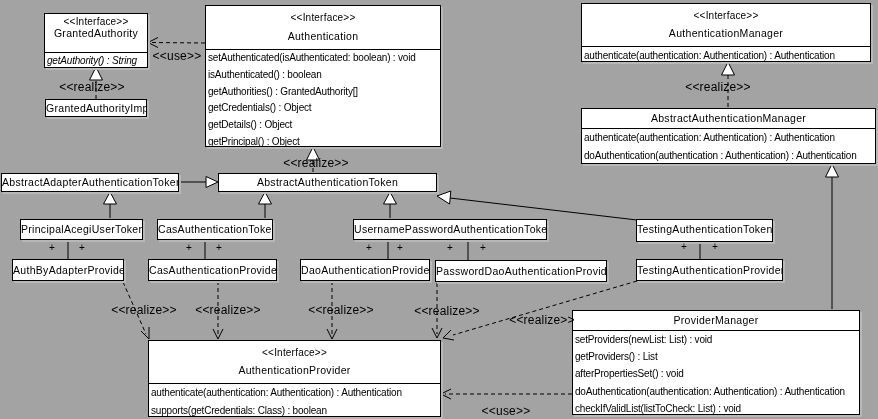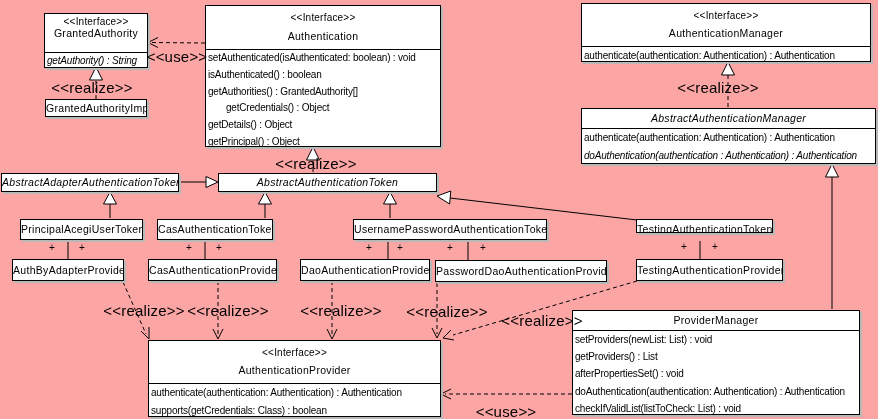--- a/index.html
+++ b/index.html
@@ -1,37 +1,37 @@
 <!DOCTYPE html>
 <html><head>
 <meta charset="utf-8">
 <style>
   html,body{margin:0;padding:0;background:#f0f0f0;}
   #canvas{
     position:relative;width:878px;height:419px;overflow:hidden;
-    background:#fca5a5;
+    background:#a3a3a3;
     font-family:"Liberation Sans","DejaVu Sans",sans-serif;
     font-size:10px;color:#000;
   }
   #edges{position:absolute;left:0;top:0;z-index:1;}
   .cls{
     position:absolute;box-sizing:border-box;z-index:2;
     background:#fff;border:1px solid #000;
     box-shadow:2px 2px 0 #b8b8b8;
   }
   .hd{border-bottom:1px solid #000;text-align:center;overflow:hidden;}
   .single{text-align:center;overflow:hidden;white-space:nowrap;}
   .stereo{display:block;letter-spacing:.2px;}
   .nm{display:block;font-size:10.5px;letter-spacing:.3px;white-space:nowrap;}
-  .it{font-style:italic;}
+  .it{}
   .m{white-space:nowrap;overflow:hidden;padding:0 2px;letter-spacing:-0.2px;}
   .m.spill{overflow:visible;}
   .elabel{
     position:absolute;z-index:3;transform:translate(-50%,-50%);
-    white-space:nowrap;font-size:15px;letter-spacing:.2px;
+    white-space:nowrap;font-size:12px;letter-spacing:.2px;
   }
   .plus{
     position:absolute;z-index:3;transform:translate(-50%,-50%);
     font-size:10px;
   }
 </style>
 </head>
 <body>
 
 <div id="canvas">
@@ -143,21 +143,21 @@
 
   <div class="cls" style="left:205px;top:5px;width:236px;height:142px;">
     <div class="hd" style="height:40px;padding-top:3px;">
       <span class="stereo" style="line-height:18px;">&lt;&lt;Interface&gt;&gt;</span>
       <span class="nm" style="line-height:18px;">Authentication</span>
     </div>
     <div>
       <div class="m" style="line-height:16.8px;">setAuthenticated(isAuthenticated: boolean) : void</div>
       <div class="m" style="line-height:16.8px;">isAuthenticated() : boolean</div>
       <div class="m" style="line-height:16.8px;">getAuthorities() : GrantedAuthority[]</div>
-      <div class="m" style="line-height:16.8px;margin-left:18px;">getCredentials() : Object</div>
+      <div class="m" style="line-height:16.8px;">getCredentials() : Object</div>
       <div class="m" style="line-height:16.8px;">getDetails() : Object</div>
       <div class="m" style="line-height:16.8px;">getPrincipal() : Object</div>
     </div>
   </div>
 
   <div class="cls" style="left:581px;top:3px;width:290px;height:59px;">
     <div class="hd" style="height:39px;padding-top:3px;">
       <span class="stereo" style="line-height:18px;">&lt;&lt;Interface&gt;&gt;</span>
       <span class="nm" style="line-height:17px;">AuthenticationManager</span>
     </div>
@@ -182,21 +182,21 @@
 
   <div class="cls single" style="left:20px;top:219px;width:123px;height:21px;line-height:19px;">
     <span class="nm" style="display:inline;">PrincipalAcegiUserToken</span>
   </div>
   <div class="cls single" style="left:157px;top:219px;width:116px;height:21px;line-height:19px;">
     <span class="nm" style="display:inline;">CasAuthenticationToken</span>
   </div>
   <div class="cls single" style="left:353px;top:219px;width:194px;height:21px;line-height:19px;">
     <span class="nm" style="display:inline;">UsernamePasswordAuthenticationToken</span>
   </div>
-  <div class="cls single" style="left:636px;top:219px;width:137px;height:14px;line-height:19px;">
+  <div class="cls single" style="left:636px;top:219px;width:137px;height:23px;line-height:19px;">
     <span class="nm" style="display:inline;">TestingAuthenticationToken</span>
   </div>
 
   <div class="cls single" style="left:12px;top:259px;width:112px;height:22px;line-height:20px;">
     <span class="nm" style="display:inline;">AuthByAdapterProvider</span>
   </div>
   <div class="cls single" style="left:148px;top:259px;width:129px;height:22px;line-height:20px;">
     <span class="nm" style="display:inline;">CasAuthenticationProvider</span>
   </div>
   <div class="cls single" style="left:300px;top:259px;width:130px;height:22px;line-height:20px;">

